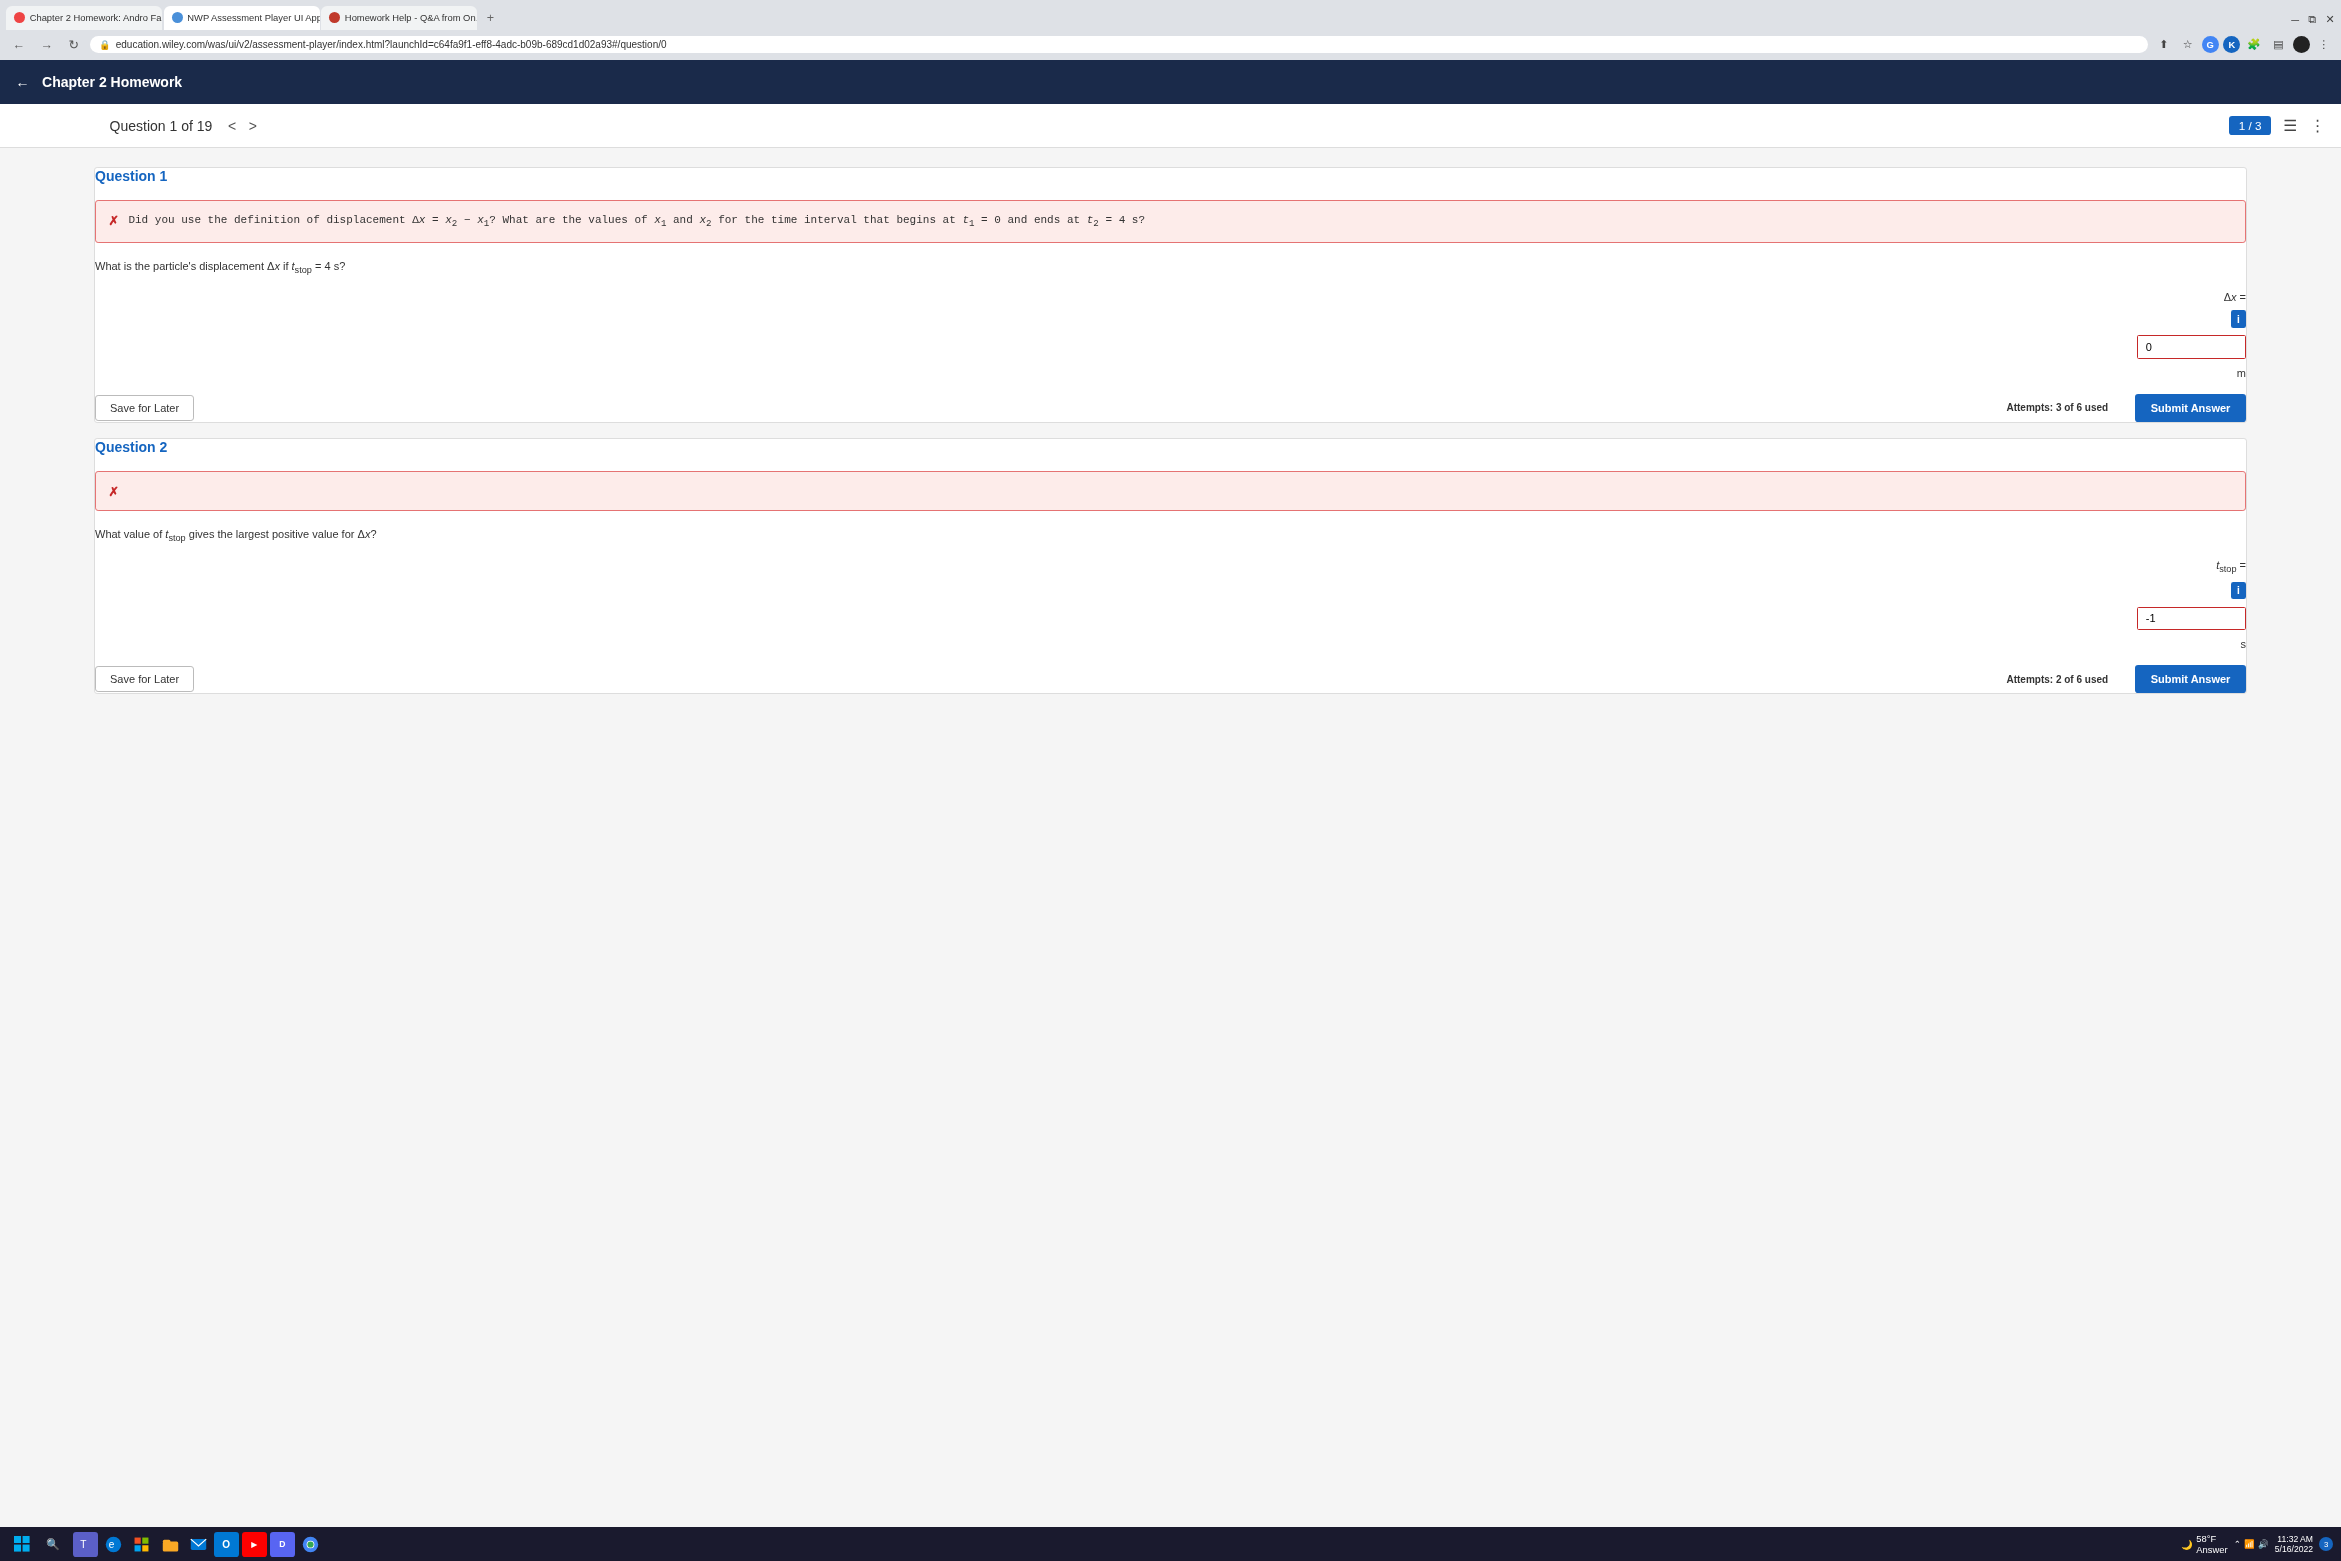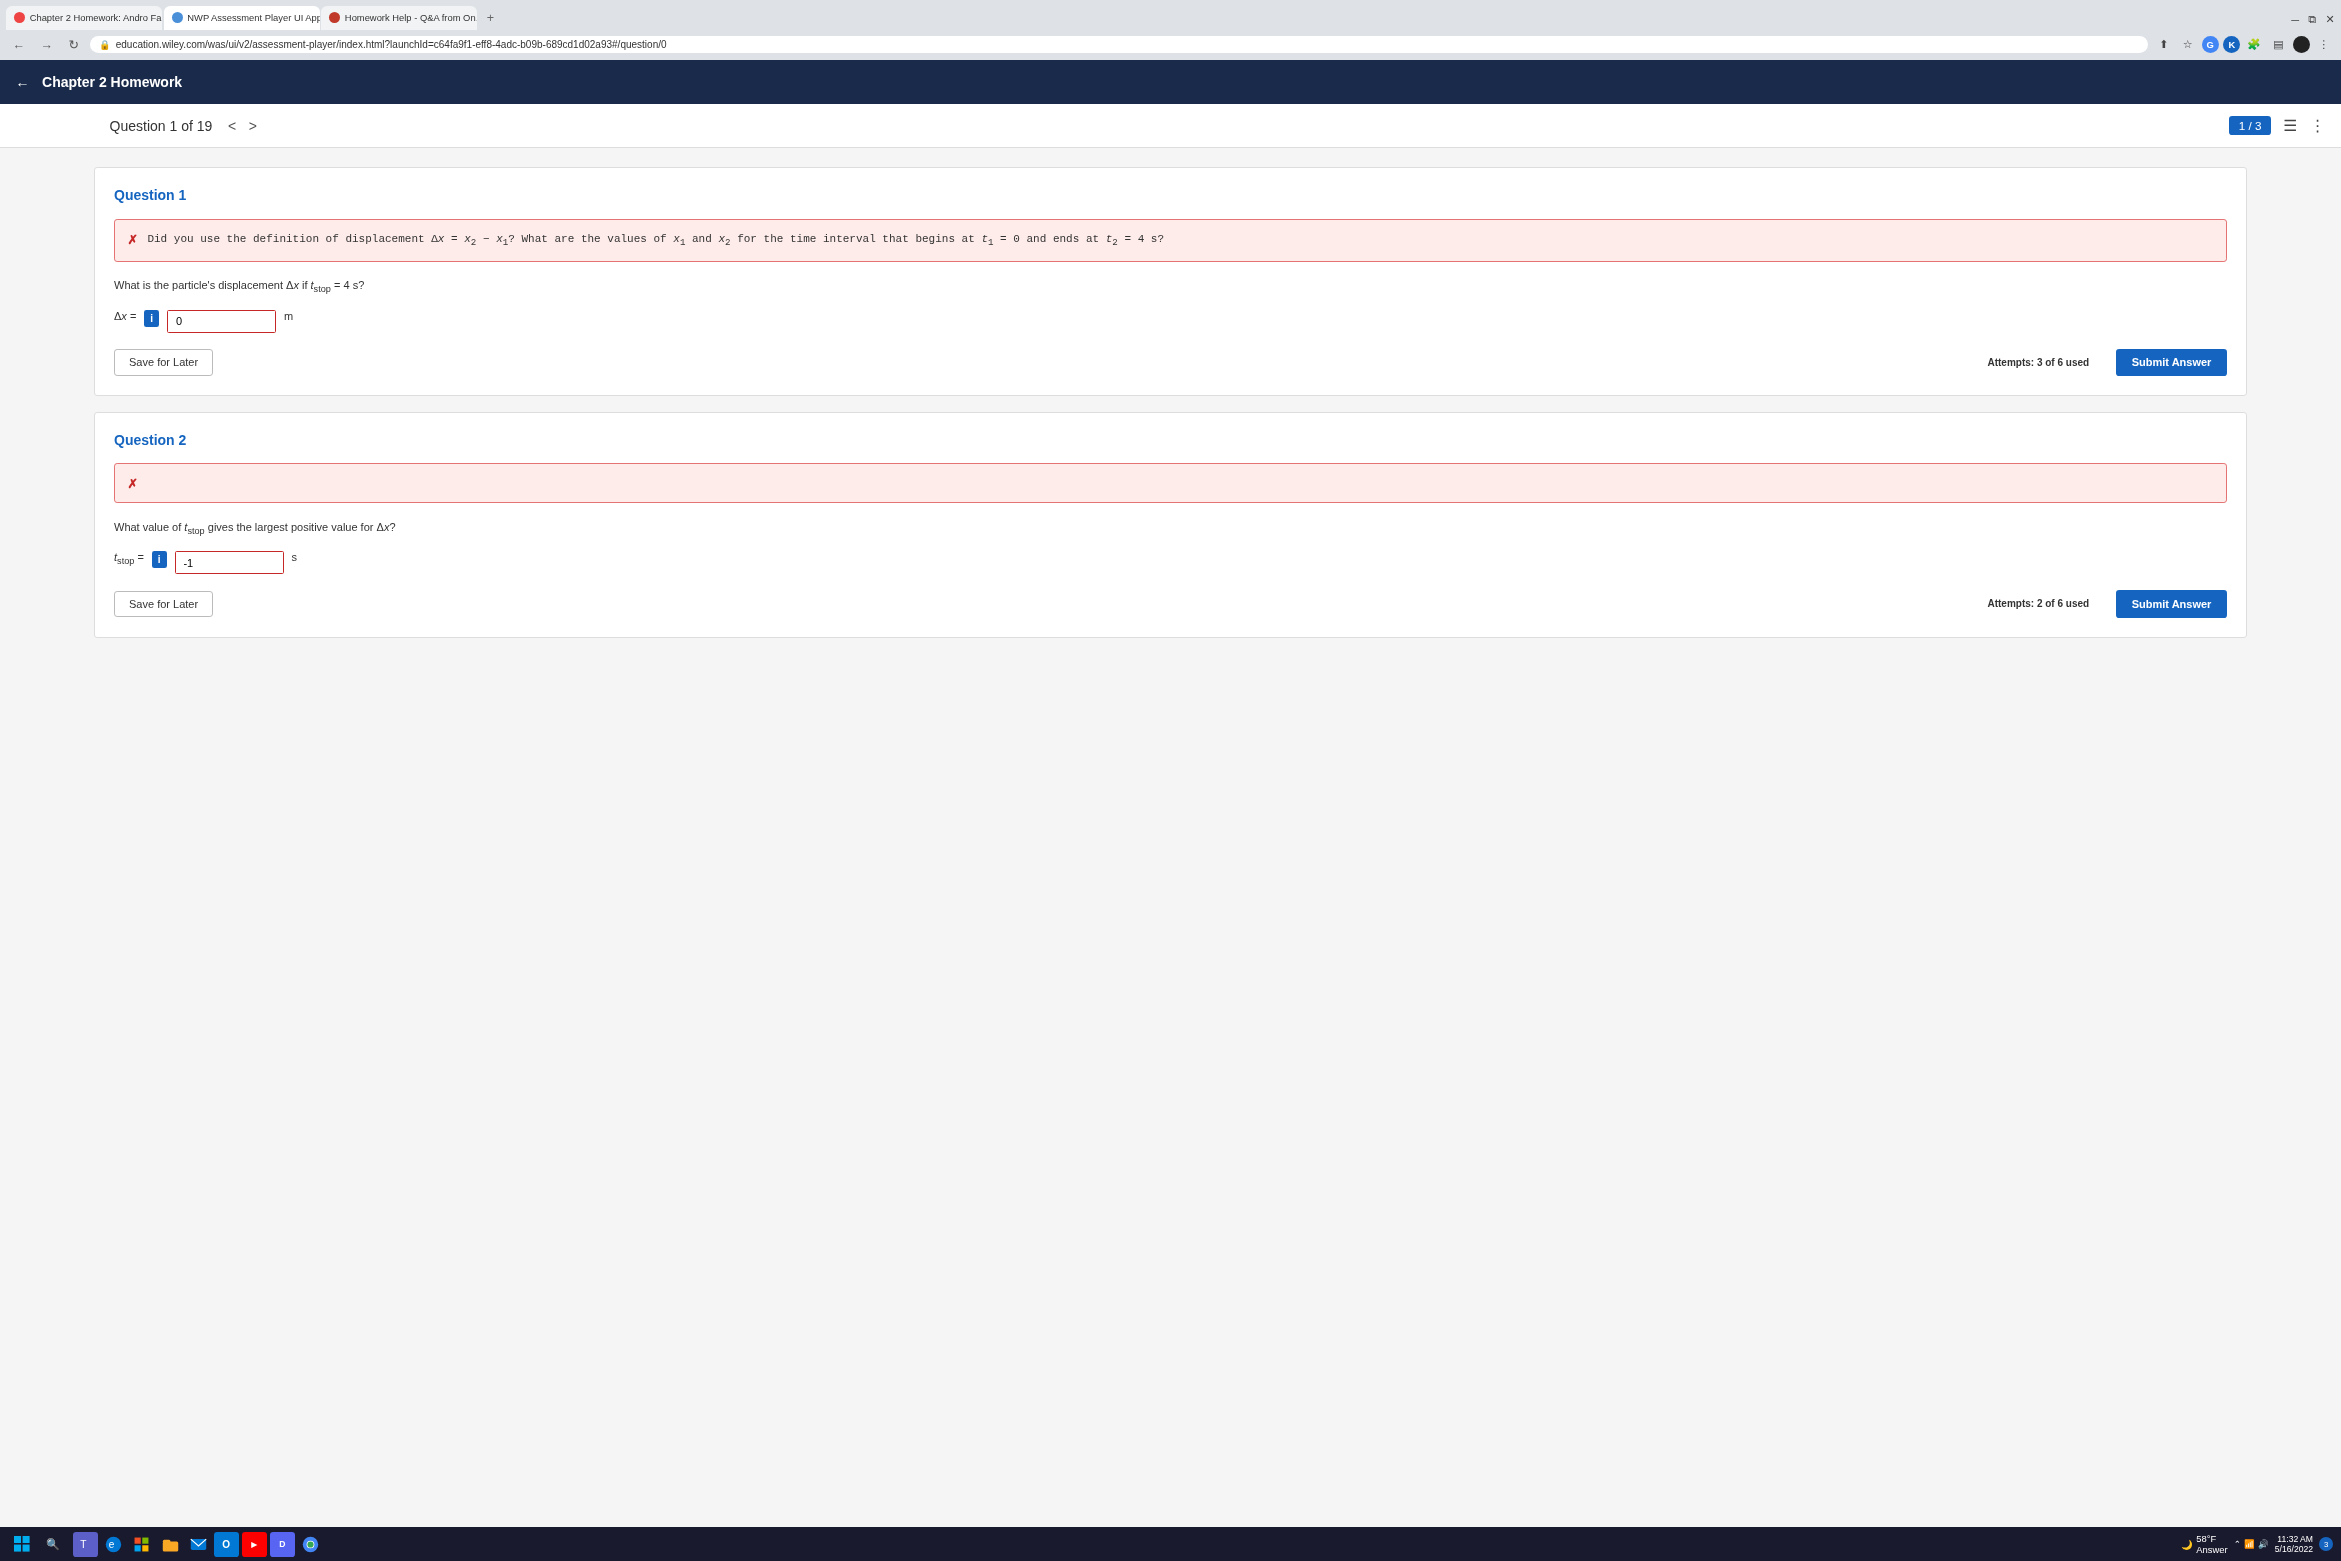--- a/index.html
+++ b/index.html
@@ -36,33 +36,33 @@
     .nav-arrow { font-size: 14px; color: #555; cursor: pointer; background: none; border: none; }
     .nav-right { margin-left: auto; display: flex; align-items: center; gap: 12.5px; }
     .page-indicator { background: #1565c0; color: #fff; padding: 3.1px 9.4px; border-radius: 3.1px; font-size: 11.7px; font-weight: 400; }
     .list-icon { font-size: 15.6px; color: #444; cursor: pointer; }
     .more-icon { font-size: 15.6px; color: #444; cursor: pointer; }
 
     
     .main-content { padding: 19px 94px; background: #f5f5f5; min-height: calc(100vh - 156px); }
 
     
-    .question-card { background: #fff; border: 0.8px solid #ddd; border-radius: 3.1px; padding: 19px; margin-bottom: 15.6px; }
+    .question-card { background: #fff; border: 0.8px solid #ddd; border-radius: 3.1px; margin-bottom: 15.6px; }
     .question-label { color: #1565c0; font-size: 14px; font-weight: 600; margin-bottom: 15.6px; }
 
     
     .hint-box { background: #fdecea; border: 0.8px solid #e57373; border-radius: 3.1px; padding: 11px 12.5px; margin-bottom: 15.6px; display: flex; gap: 9.4px; align-items: flex-start; }
     .hint-x { color: #c62828; font-size: 12.5px; font-weight: bold; flex-shrink: 0; margin-top: 0.8px; }
     .hint-text { font-size: 11px; color: #333; line-height: 1.5; font-family: Liberation Mono, monospace; }
 
     
     .question-text { font-size: 11px; color: #333; margin-bottom: 12.5px; line-height: 1.6; }
 
     
-    .answer-row { display: flex; align-items: flex-start; gap: 7.8px; margin-bottom: 15.6px; }
+    .answer-row { display: flex; align-items: flex-end; gap: 7.8px; margin-bottom: 15.6px; flex-direction: column; }
     .answer-label { font-size: 11px; color: #333; }
     .info-btn { background: #1565c0; color: #fff; border: none; border-radius: 2.3px; padding: 3.1px 6.2px; font-size: 10px; font-weight: bold; cursor: pointer; }
     .answer-input { border: 1.2px solid #c62828; border-radius: 1.6px; padding: 4.7px 7.8px; font-size: 11px; width: 109px; outline: none; }
     .answer-unit { font-size: 11px; color: #333; }
 
     
     .card-footer { display: flex; align-items: center; justify-content: space-between; }
     .save-later-btn { border: 0.8px solid #bbb; background: #fff; color: #333; padding: 6.2px 14px; border-radius: 3.1px; font-size: 11px; cursor: pointer; }
     .footer-right { display: flex; align-items: center; gap: 11px; }
     .attempts-text { font-size: 10px; color: #333; font-weight: 700; text-align: right; }

